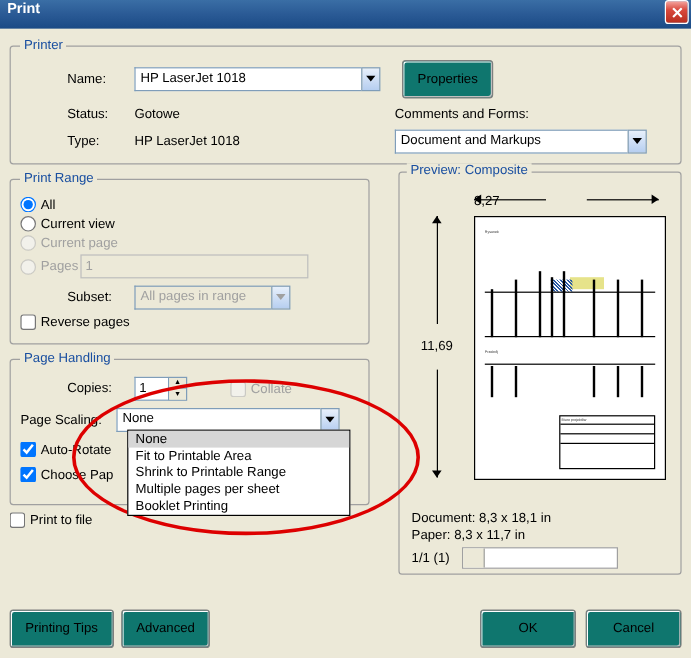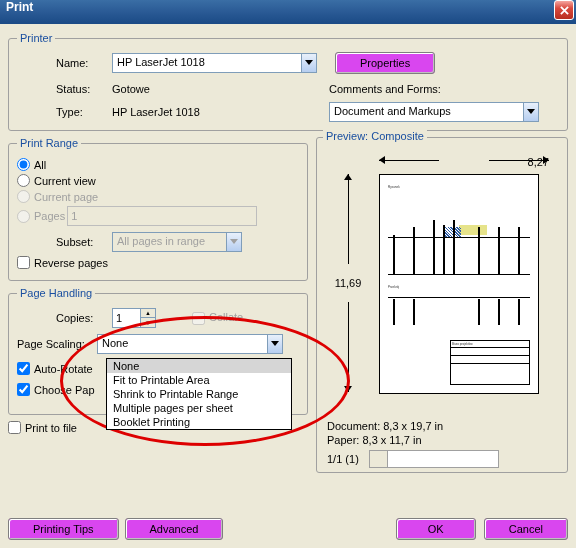--- a/index.html
+++ b/index.html
@@ -56,31 +56,31 @@
   .lbl { min-width: 50px; margin-left: 39px; }
   select, input[type=text] {
     font: inherit;
     border: 1px solid #7f9db9;
     background: #fff;
     height: 20px;
     padding: 1px 3px;
   }
   .btn {
     font: inherit;
-    background: #d946ef;
+    background: #0f766e;
     border: 1px solid #7f7f7f;
     border-radius: 3px;
-    padding: 2px 24px;
+    padding: 2px 12px;
     min-width: 70px;
-    height: 22px;
+    height: 32px;
     box-shadow: inset 1px 1px 0 #fff, inset -1px -1px 0 #c0c0c0;
     cursor: default;
   }
   .disabled { color: #a0a0a0; }
-  .top-split { display: flex; gap: 8px; }
+  .top-split { display: flex; gap: 24px; }
   .left-col { width: 300px; }
   .right-col { flex: 1; }
   .printer-grid { display: grid; grid-template-columns: 300px 1fr; gap: 4px 12px; align-items: center; }
   input[type=radio], input[type=checkbox] { margin: 0 4px 0 0; vertical-align: middle; }
   .radio-row, .check-row { margin: 3px 0; display:flex; align-items:center; }
   .spinner {
     display: inline-flex; align-items: stretch; height: 20px;
   }
   .spinner input { width: 28px; text-align:left; border-right:none; }
   .spin-btns { display:flex; flex-direction:column; border:1px solid #7f9db9; }
@@ -113,21 +113,21 @@
     height: 336px;
     position: relative;
   }
   .preview-legend { color:#1a4fa0; position:relative; top:-12px; background:#ece9d8; padding:0 3px; display:inline-block; }
   .page-outline {
     position: absolute;
     border: 1px solid #000;
     background: #fff;
     left: 62px; top: 36px; width: 160px; height: 220px;
   }
-  .dim-h { position:absolute; left:62px; right:18px; top:18px; height:12px; text-align:right; font-size:11px; }
+  .dim-h { position:absolute; left:62px; right:18px; top:18px; height:12px; text-align:left; font-size:11px; }
   .dim-h:before, .dim-h:after { content:""; position:absolute; top:4px; width:60px; border-top:1px solid #000; }
   .dim-h:before{left:0;} .dim-h:after{right:0;}
   .dim-v { position:absolute; left:14px; top:36px; bottom:80px; width:34px; display:flex; align-items:center; justify-content:center; }
   .dim-v .line-t, .dim-v .line-b { position:absolute; left:50%; width:1px; background:#000; }
   .dim-v .line-t{top:0; height:90px;} .dim-v .line-b{bottom:0; height:90px;}
   .arrow { position:absolute; width:0;height:0; }
   .arrow.l { border-top:4px solid transparent; border-bottom:4px solid transparent; border-right:6px solid #000; left:0; top:0;}
   .arrow.r { border-top:4px solid transparent; border-bottom:4px solid transparent; border-left:6px solid #000; right:0; top:0;}
   .arrow.tu { border-left:4px solid transparent; border-right:4px solid transparent; border-bottom:6px solid #000; left:13px; top:0;}
   .arrow.td { border-left:4px solid transparent; border-right:4px solid transparent; border-top:6px solid #000; left:13px; bottom:0;}
@@ -333,21 +333,21 @@
             </div>
             <div class="tc-title-block">
               <div class="pg-small" style="padding:1px;">Biuro projektów</div>
               <div class="r"></div>
                 <div class="r"></div>
                 <div class="r"></div>
             </div>
           </div>
         </div>
 
-        <div style="position:absolute;left:10px;bottom:40px;">Document: 8,3 x 19,7 in</div>
+        <div style="position:absolute;left:10px;bottom:40px;">Document: 8,3 x 18,1 in</div>
         <div style="position:absolute;left:10px;bottom:26px;">Paper: 8,3 x 11,7 in</div>
         <div style="position:absolute;left:10px;bottom:4px;display:flex;align-items:center;gap:10px;">
           <span>1/1 (1)</span>
           <span class="slider-track">
               <span class="slider-thumb"></span>
             </span>
         </div>
       </div>
     </div>
   </div>

